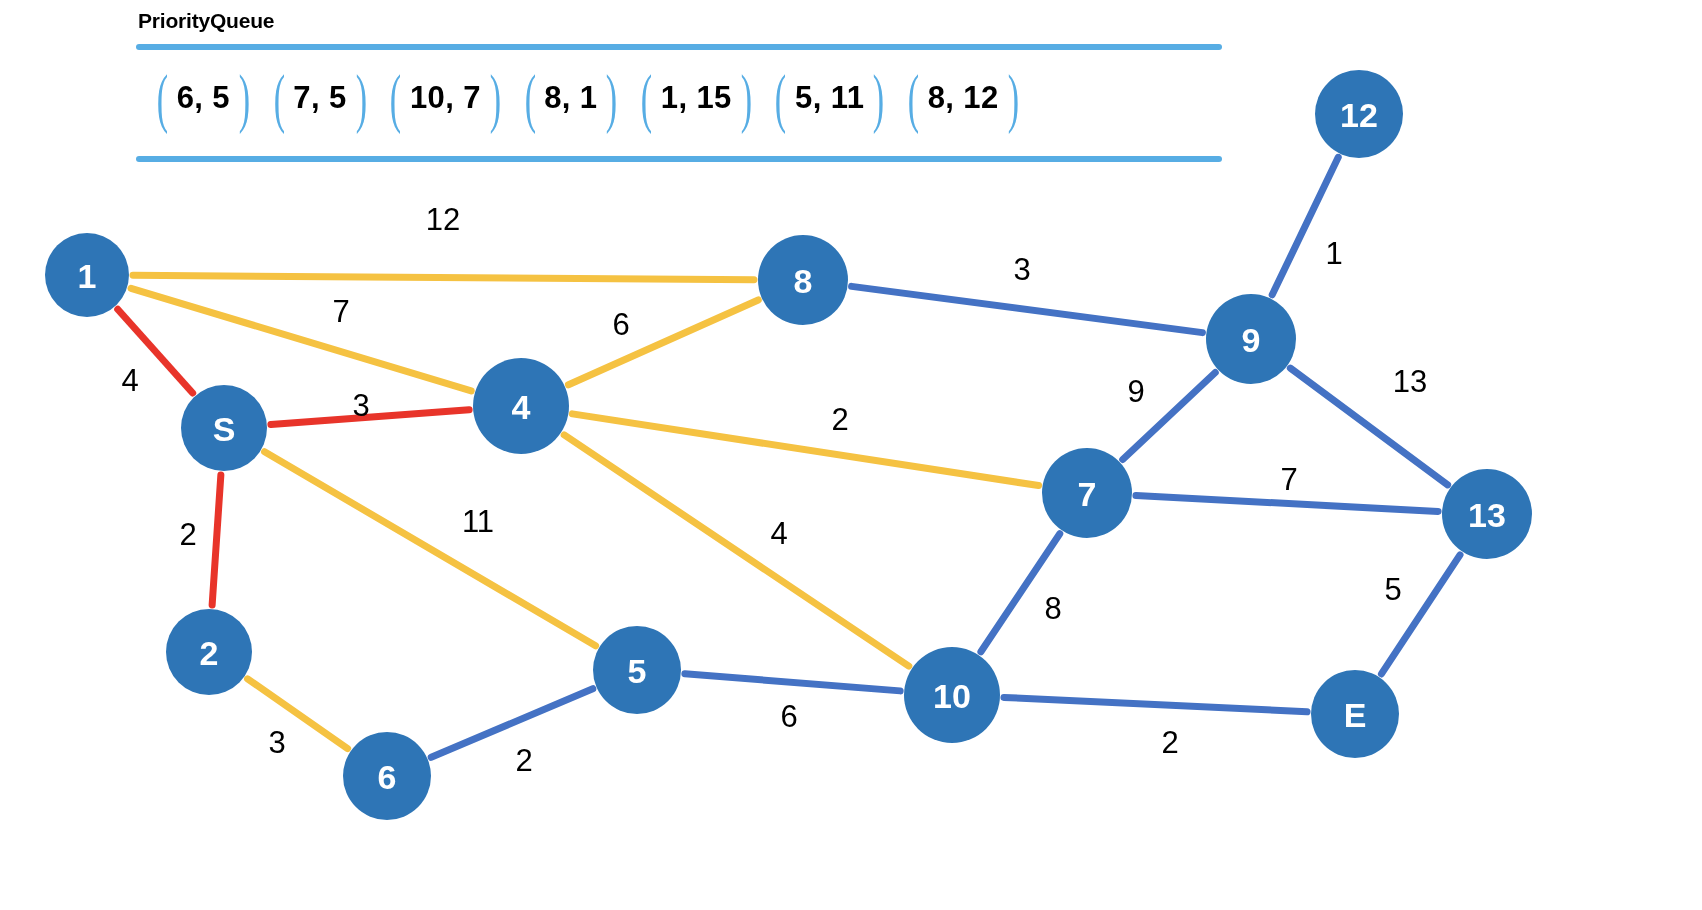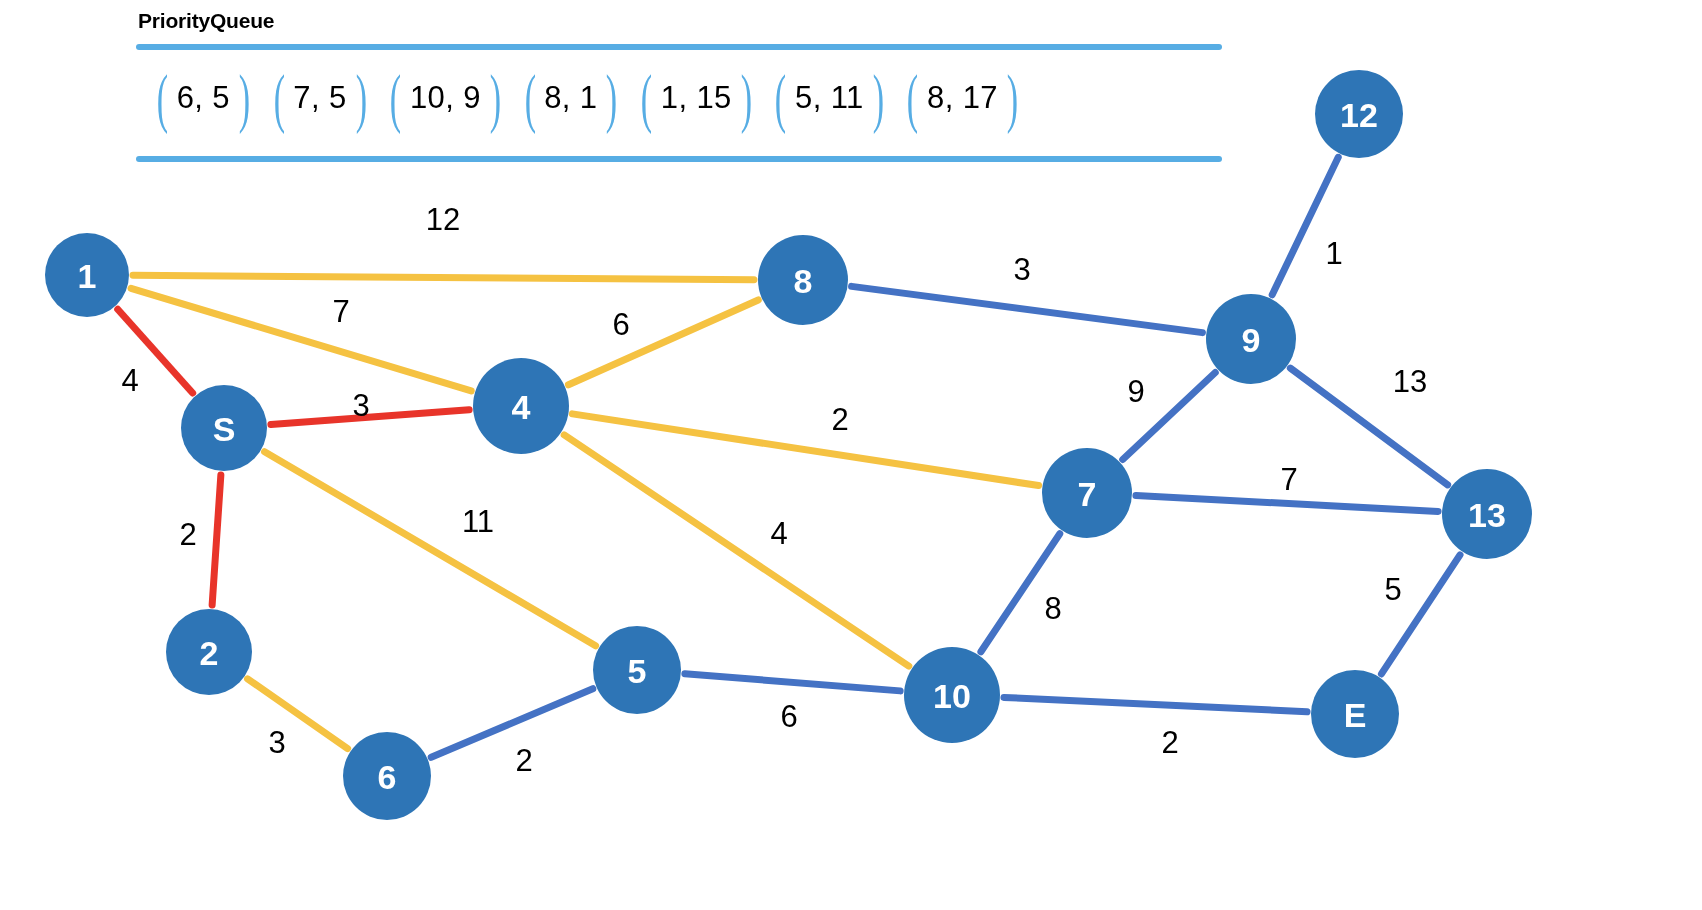--- a/index.html
+++ b/index.html
@@ -59,21 +59,21 @@
   .brk {
     color: #57ADE4;
     font-size: 62px;
     font-weight: 300;
     line-height: 54px;
     transform: scaleX(0.55) scaleY(1.05);
     font-family: "Liberation Serif", serif;
   }
   .pq-text {
     font-size: 31px;
-    font-weight: normal;
+    font-weight: bold;
     color: #000000;
     white-space: nowrap;
     letter-spacing: 0.4px;
   }
 
   
   #graph-svg {
     position: absolute;
     left: 0;
     top: 0;
@@ -115,41 +115,41 @@
           <span class="pq-text">6, 5</span>
           <span class="brk">)</span>
         </div>
         <div class="pq-item">
           <span class="brk">(</span>
           <span class="pq-text">7, 5</span>
           <span class="brk">)</span>
         </div>
         <div class="pq-item">
           <span class="brk">(</span>
-          <span class="pq-text">10, 9</span>
+          <span class="pq-text">10, 7</span>
           <span class="brk">)</span>
         </div>
         <div class="pq-item">
           <span class="brk">(</span>
           <span class="pq-text">8, 1</span>
           <span class="brk">)</span>
         </div>
         <div class="pq-item">
           <span class="brk">(</span>
           <span class="pq-text">1, 15</span>
           <span class="brk">)</span>
         </div>
         <div class="pq-item">
           <span class="brk">(</span>
           <span class="pq-text">5, 11</span>
           <span class="brk">)</span>
         </div>
         <div class="pq-item">
           <span class="brk">(</span>
-          <span class="pq-text">8, 17</span>
+          <span class="pq-text">8, 12</span>
           <span class="brk">)</span>
         </div>
       </div>
     <div class="pq-rule" id="pq-rule-bottom"></div>
   </div>
 
   <svg id="graph-svg" viewBox="0 0 1702 910" xmlns="http://www.w3.org/2000/svg">
     <g id="edges-layer">
         <line x1="132.9988784312079" y1="275.32122121809505" x2="754.0011947145829" y2="279.6578295720292" class="edge-line" stroke="#F5C242"></line>
         <line x1="131.03760435328965" y1="288.29245661355054" x2="471.2183602962813" y2="390.97374469772546" class="edge-line" stroke="#F5C242"></line>

